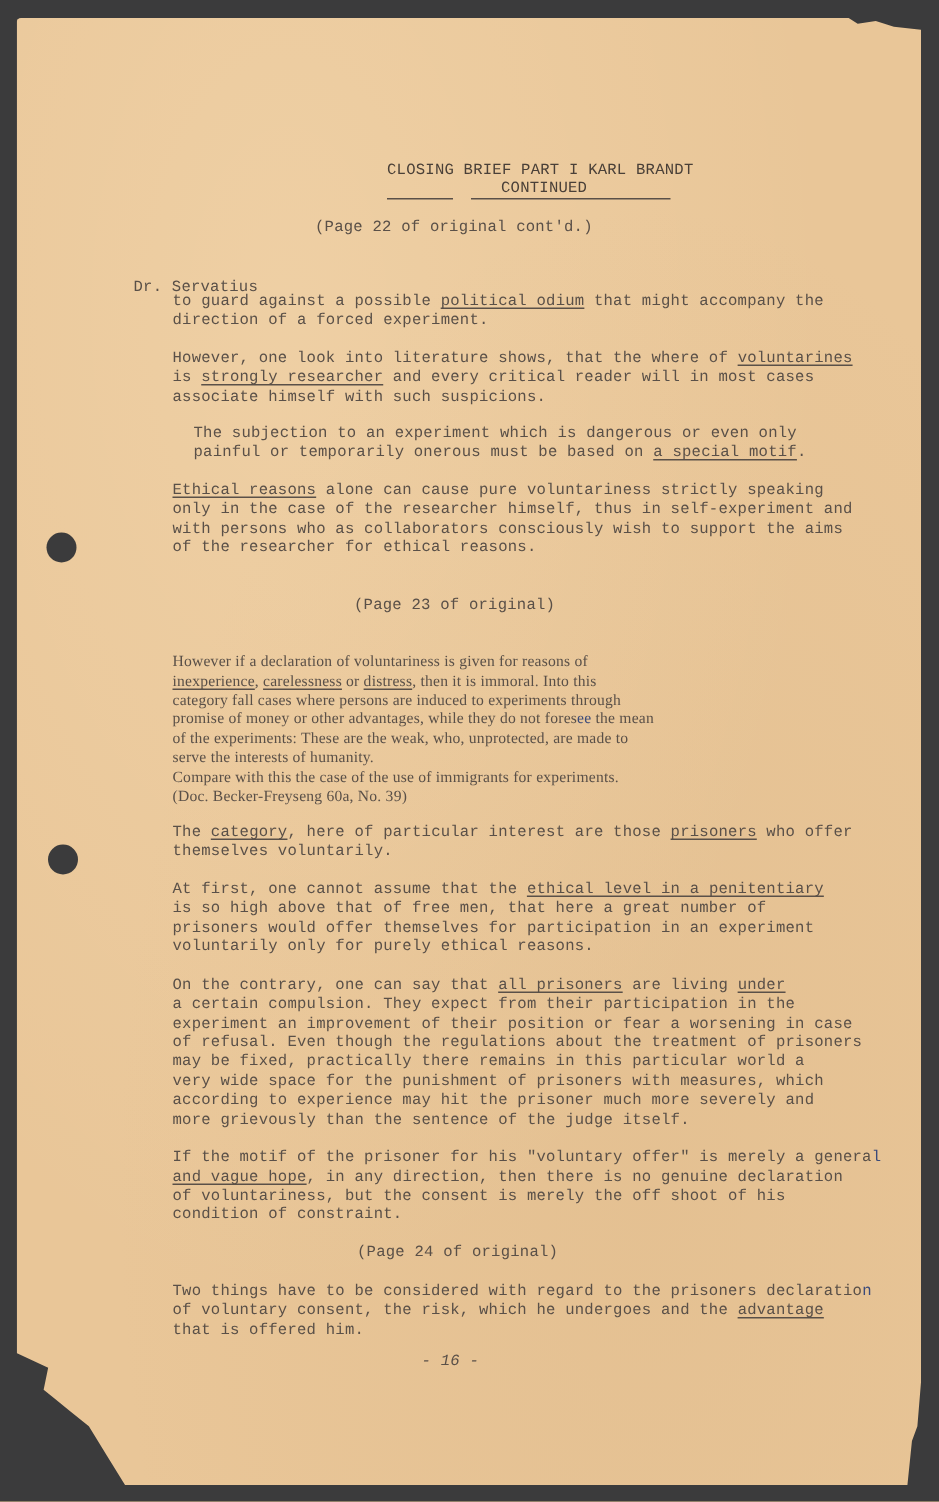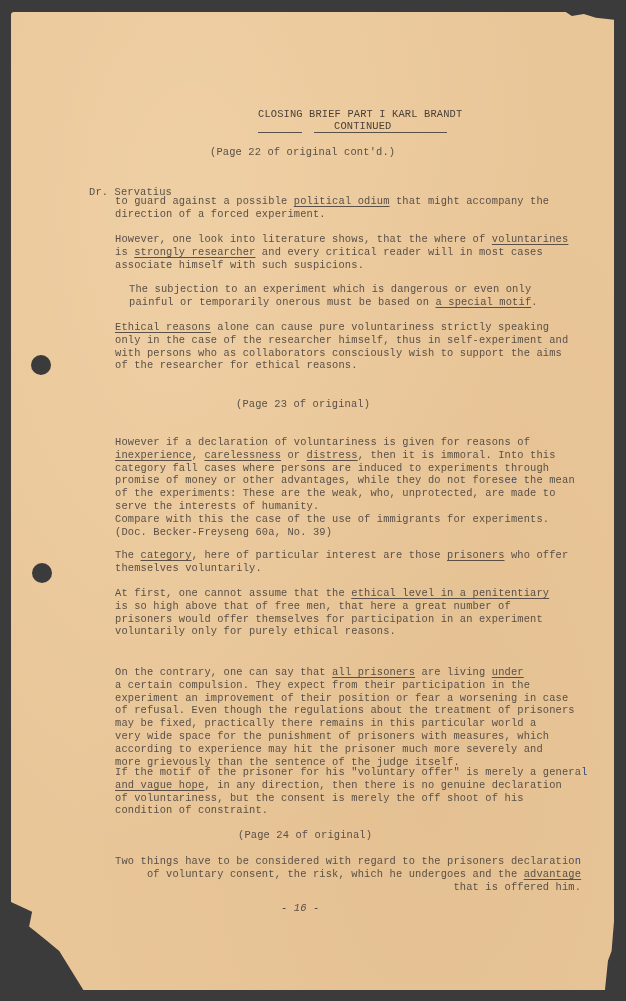--- a/index.html
+++ b/index.html
@@ -71,50 +71,50 @@
 <div class="text" style="left:129px; top:283px;"><span>The subjection to an experiment which is dangerous or even only</span>
 <span>painful or temporarily onerous must be based on </span><span class="u">a special motif</span><span>.</span></div>
 
 <div class="text" style="left:115px; top:321px;"><span class="u">Ethical reasons</span><span> alone can cause pure voluntariness strictly speaking</span>
 <span>only in the case of the researcher himself, thus in self-experiment and</span>
 <span>with persons who as collaborators consciously wish to support the aims</span>
 <span>of the researcher for ethical reasons.</span></div>
 
 <div class="text" style="left:236px; top:398px;">(Page 23 of original)</div>
 
-<div class="text" style="left:115px; top:436px;"><span>However if a declaration of voluntariness is given for reasons of</span>
+<div class="text" style="left:115px; top:436px;font-family:Liberation Serif, serif;"><span>However if a declaration of voluntariness is given for reasons of</span>
 <span class="u">inexperience</span><span>, </span><span class="u">carelessness</span><span> or </span><span class="u">distress</span><span>, then it is immoral. Into this</span>
 <span>category fall cases where persons are induced to experiments through</span>
 <span>promise of money or other advantages, while they do not fores</span><span class="ink-blue">ee</span><span> the mean</span>
 <span>of the experiments: These are the weak, who, unprotected, are made to</span>
 <span>serve the interests of humanity.</span>
 <span>Compare with this the case of the use of immigrants for experiments.</span>
 <span>(Doc. Becker-Freyseng 60a, No. 39)</span></div>
 
 <div class="text" style="left:115px; top:549px;"><span>The </span><span class="u">category</span><span>, here of particular interest are those </span><span class="u">prisoners</span><span> who offer</span>
 <span>themselves voluntarily.</span></div>
 
 <div class="text" style="left:115px; top:587px;font-family:Liberation Mono, monospace;"><span>At first, one cannot assume that the </span><span class="u">ethical level in a penitentiary</span>
 <span>is so high above that of free men, that here a great number of</span>
 <span>prisoners would offer themselves for participation in an experiment</span>
 <span>voluntarily only for purely ethical reasons.</span></div>
 
-<div class="text" style="left:115px; top:651px;margin-top:15px;"><span>On the contrary, one can say that </span><span class="u">all prisoners</span><span> are living </span><span class="u">under</span>
+<div class="text" style="left:115px; top:651px;"><span>On the contrary, one can say that </span><span class="u">all prisoners</span><span> are living </span><span class="u">under</span>
 <span>a certain compulsion. They expect from their participation in the</span>
 <span>experiment an improvement of their position or fear a worsening in case</span>
 <span>of refusal. Even though the regulations about the treatment of prisoners</span>
 <span>may be fixed, practically there remains in this particular world a</span>
 <span>very wide space for the punishment of prisoners with measures, which</span>
 <span>according to experience may hit the prisoner much more severely and</span>
 <span>more grievously than the sentence of the judge itself.</span></div>
 
 <div class="text" style="left:115px; top:766px;"><span>If the motif of the prisoner for his "voluntary offer" is merely a genera</span><span class="ink-blue">l</span>
 <span class="u">and vague hope</span><span>, in any direction, then there is no genuine declaration</span>
 <span>of voluntariness, but the consent is merely the off shoot of his</span>
 <span>condition of constraint.</span></div>
 
 <div class="text" style="left:238px; top:829px;">(Page 24 of original)</div>
 
-<div class="text" style="left:115px; top:855px;text-align:right;"><span>Two things have to be considered with regard to the prisoners declaratio</span><span class="ink-blue">n</span>
+<div class="text" style="left:115px; top:855px;"><span>Two things have to be considered with regard to the prisoners declaratio</span><span class="ink-blue">n</span>
 <span>of voluntary consent, the risk, which he undergoes and the </span><span class="u">advantage</span>
 <span>that is offered him.</span></div>
 
 <div class="text" style="left:281px; top:902px;font-style:italic;">- 16 -</div>
 
 </body></html>

